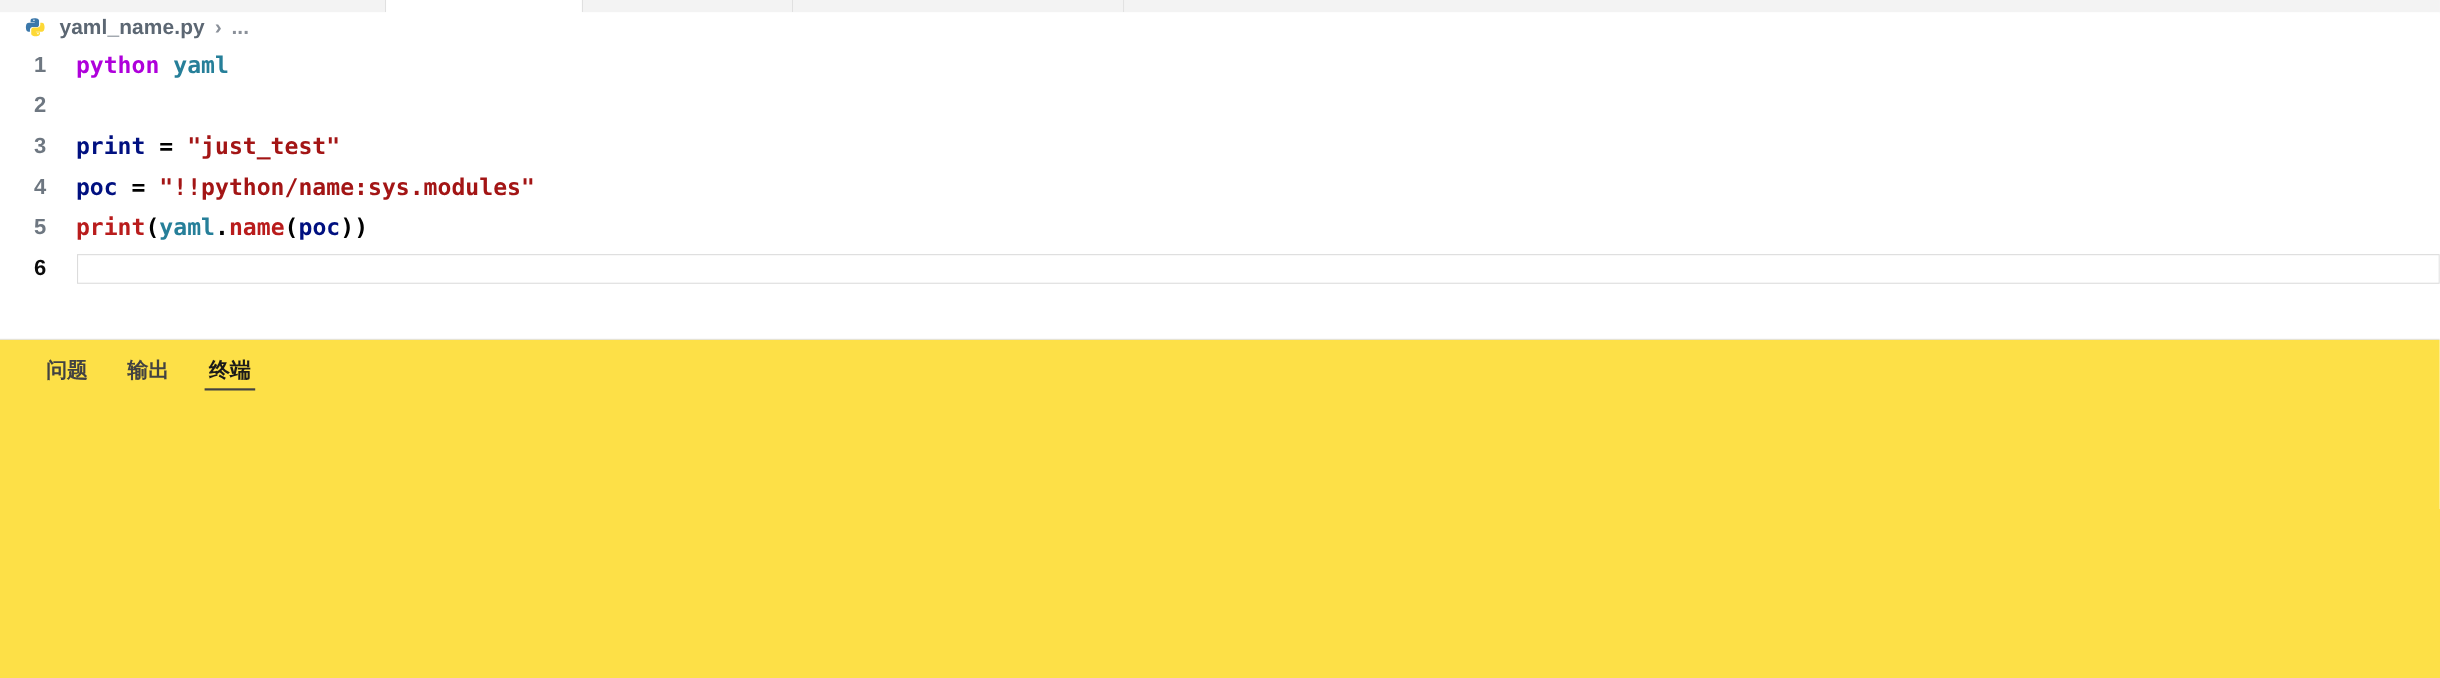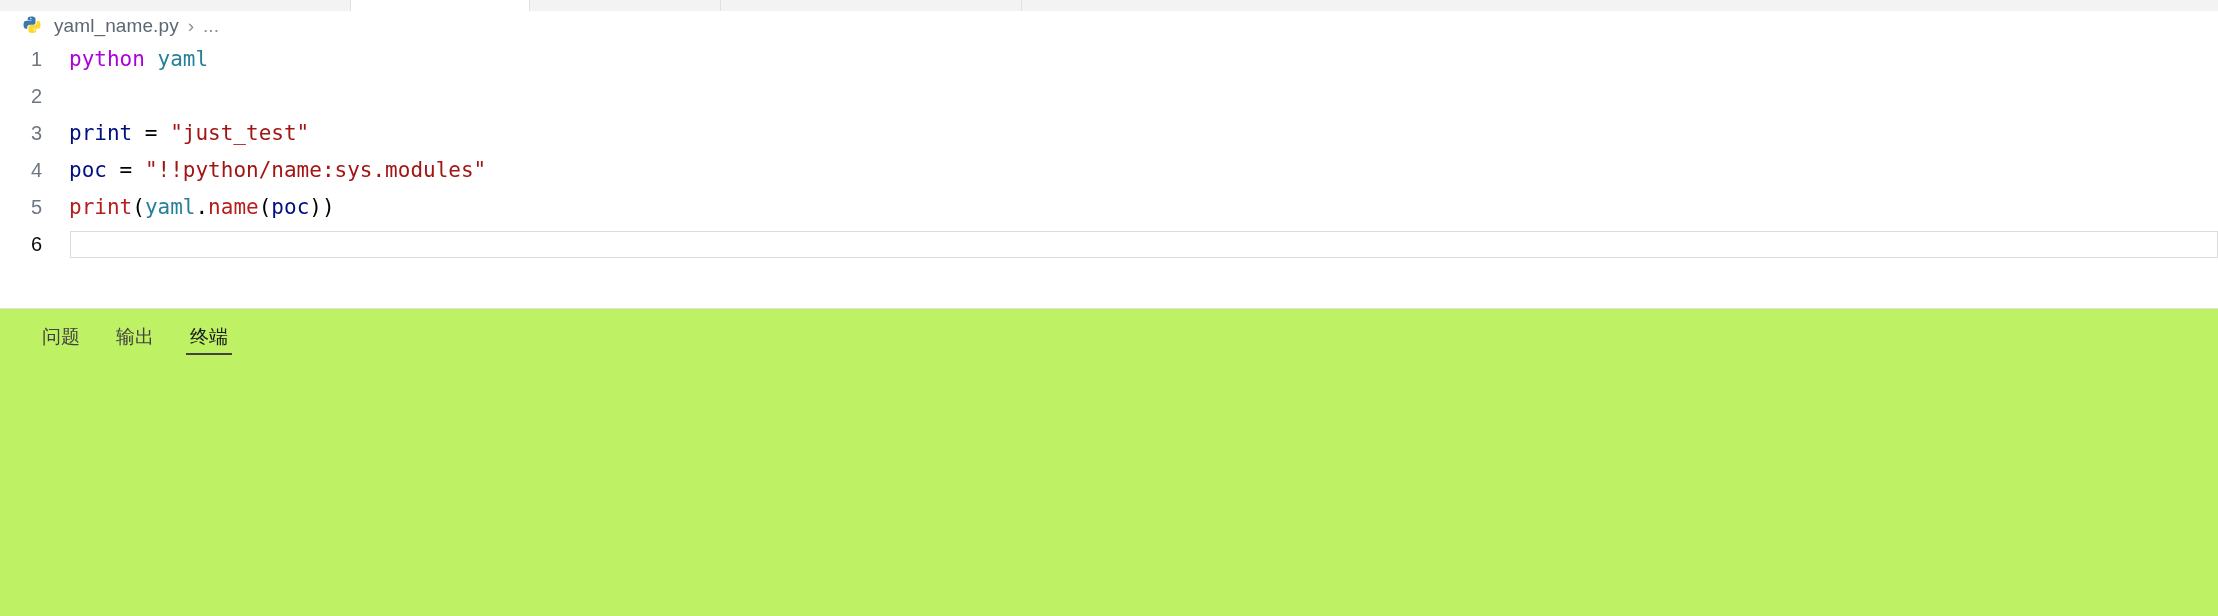--- a/index.html
+++ b/index.html
@@ -2,21 +2,21 @@
 <html><head>
 <meta charset="utf-8">
 <style>
   html,body{margin:0;padding:0;}
   body{
     width:2218px;height:616px;overflow:hidden;
     background:#ffffff;
     font-family:"Liberation Sans",sans-serif;
     -webkit-font-smoothing:antialiased;
   }
-  .app{position:relative;width:2091px;height:616px;background:#ffffff;}
+  .app{position:relative;width:2091px;height:616px;background:#ffffff;font-weight:bold;}
 
   
   .tabstrip{
     position:absolute;left:0;top:0;width:2218px;height:11px;
     background:#f3f3f3;border-bottom:1px solid #e7e7e7;
     display:flex;align-items:stretch;
   }
   .tabstrip .tab{height:11px;border-right:1px solid #e0e0e0;background:#f3f3f3;}
   .tabstrip .tab.active{background:#ffffff;border-bottom:1px solid #ffffff;}
   .tabstrip .tabs-filler{flex:1;background:#f3f3f3;border-right:none;}
@@ -63,21 +63,21 @@
     border:1px solid #dcdcdc;background:#ffffff;box-sizing:border-box;
   }
 
   
   .panel-sep{
     position:absolute;left:0;top:308px;width:2218px;height:1px;background:#e1e1e1;
   }
 
   
   .panel{
-    position:absolute;left:0;top:309px;width:2218px;height:307px;background:#bef264;
+    position:absolute;left:0;top:309px;width:2218px;height:307px;background:#fde047;
   }
   .panel-tabs{
     height:56px;display:flex;align-items:center;padding-left:24px;gap:0;
   }
   .ptab{
     position:relative;height:56px;display:flex;align-items:center;
     padding:0 18px;font-size:19px;color:#424242;cursor:default;
     font-family:"DejaVu Sans","Liberation Sans",sans-serif;
   }
   .ptab.active{color:#1a1a1a;}

